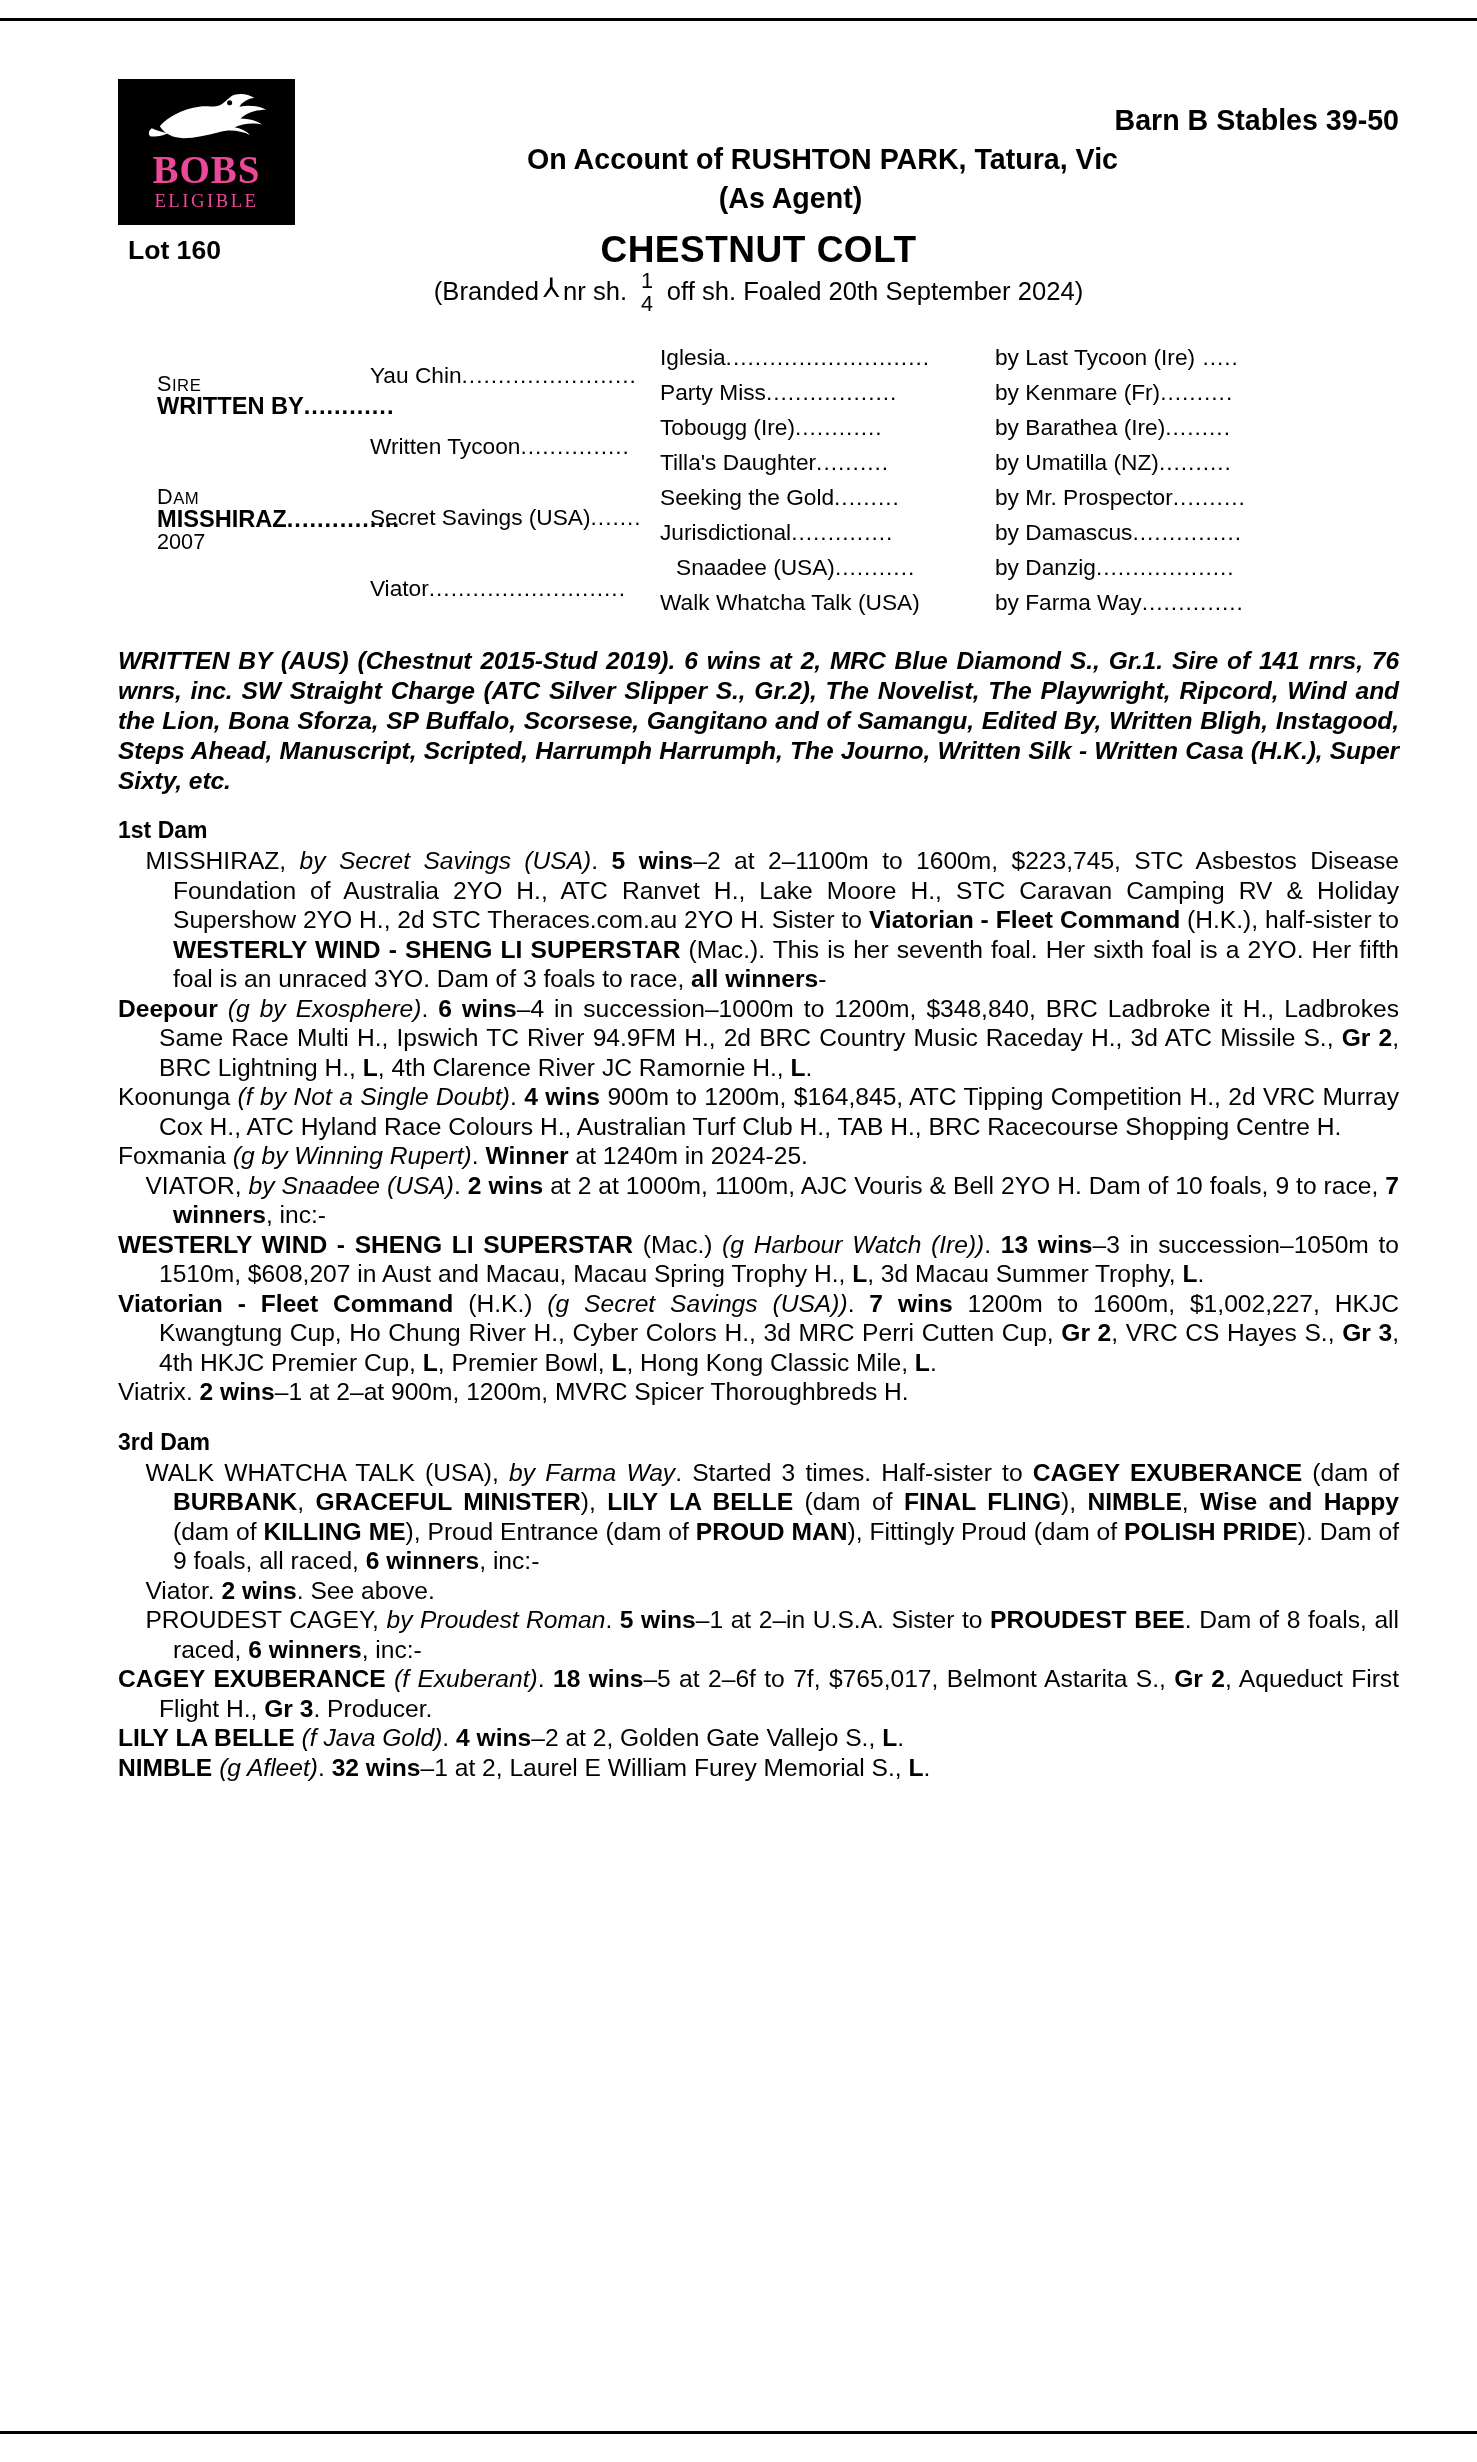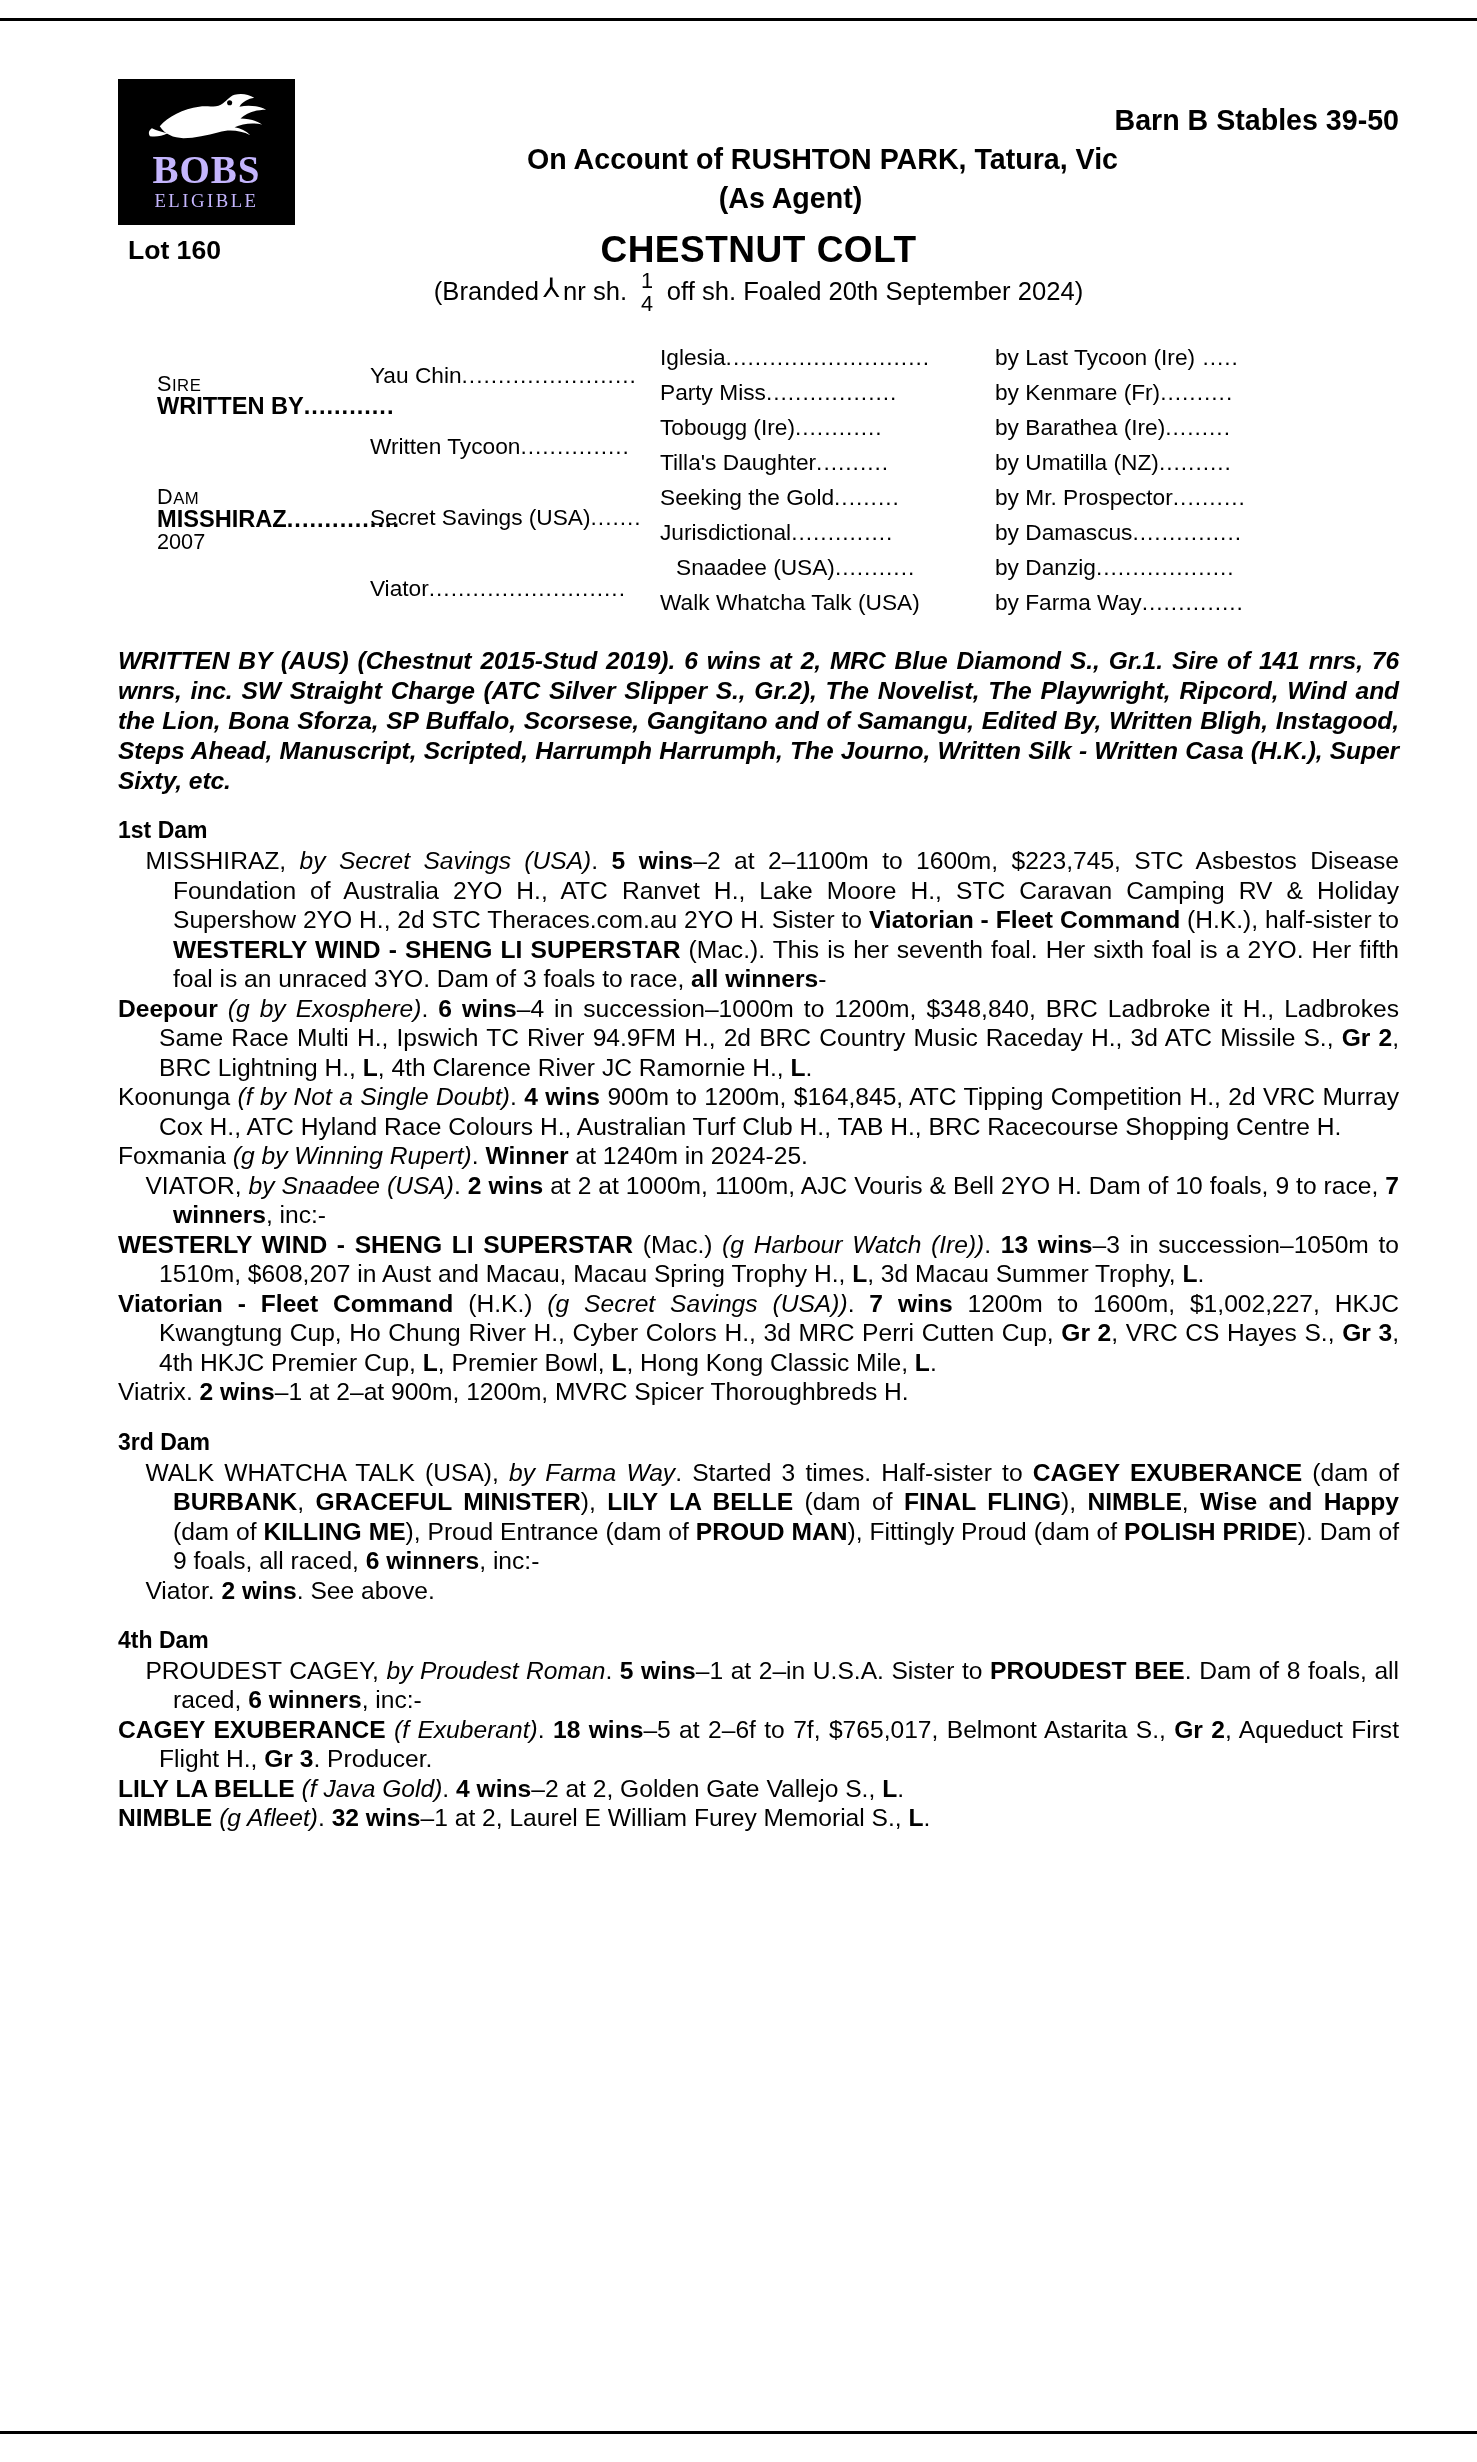--- a/index.html
+++ b/index.html
@@ -44,21 +44,21 @@
   
   .header-block {
     position: relative;
     height: 182px;
   }
   .bobs-logo {
     position: absolute;
     left: 0; top: 0;
     width: 177px; height: 146px;
     background: #000;
-    color: #c4b5fd;
+    color: #ec4899;
     display: flex;
     flex-direction: column;
     align-items: center;
     justify-content: flex-start;
     padding-top: 7.9px;
     box-sizing: border-box;
   }
   .bobs-logo svg { display:block; }
   .bobs-word {
     font-family: "Liberation Serif", serif;
@@ -329,21 +329,20 @@
         <div class="para hang"><b>Deepour</b><span> </span><i>(g by Exosphere)</i><span>. </span><b>6 wins</b><span>–4 in succession–1000m to 1200m, $348,840, BRC Ladbroke it H., Ladbrokes Same Race Multi H., Ipswich TC River 94.9FM H., 2d BRC Country Music Raceday H., 3d ATC Missile S., </span><b>Gr 2</b><span>, BRC Lightning H., </span><b>L</b><span>, 4th Clarence River JC Ramornie H., </span><b>L</b><span>.</span></div>
         <div class="para hang"><span>Koonunga </span><i>(f by Not a Single Doubt)</i><span>. </span><b>4 wins</b><span> 900m to 1200m, $164,845, ATC Tipping Competition H., 2d VRC Murray Cox H., ATC Hyland Race Colours H., Australian Turf Club H., TAB H., BRC Racecourse Shopping Centre H.</span></div>
         <div class="para hang"><span>Foxmania </span><i>(g by Winning Rupert)</i><span>. </span><b>Winner</b><span> at 1240m in 2024-25.</span></div>
         <div class="para root hang2"><span>VIATOR, </span><i>by Snaadee (USA)</i><span>. </span><b>2 wins</b><span> at 2 at 1000m, 1100m, AJC Vouris &amp; Bell 2YO H. Dam of 10 foals, 9 to race, </span><b>7 winners</b><span>, inc:-</span></div>
         <div class="para hang"><b>WESTERLY WIND - SHENG LI SUPERSTAR</b><span> (Mac.) </span><i>(g Harbour Watch (Ire))</i><span>. </span><b>13 wins</b><span>–3 in succession–1050m to 1510m, $608,207 in Aust and Macau, Macau Spring Trophy H., </span><b>L</b><span>, 3d Macau Summer Trophy, </span><b>L</b><span>.</span></div>
         <div class="para hang"><b>Viatorian - Fleet Command</b><span> (H.K.) </span><i>(g Secret Savings (USA))</i><span>. </span><b>7 wins</b><span> 1200m to 1600m, $1,002,227, HKJC Kwangtung Cup, Ho Chung River H., Cyber Colors H., 3d MRC Perri Cutten Cup, </span><b>Gr 2</b><span>, VRC CS Hayes S., </span><b>Gr 3</b><span>, 4th HKJC Premier Cup, </span><b>L</b><span>, Premier Bowl, </span><b>L</b><span>, Hong Kong Classic Mile, </span><b>L</b><span>.</span></div>
         <div class="para hang"><span>Viatrix. </span><b>2 wins</b><span>–1 at 2–at 900m, 1200m, MVRC Spicer Thoroughbreds H.</span></div>
         <div class="dam-head">3rd Dam</div>
         <div class="para root hang2"><span>WALK WHATCHA TALK (USA), </span><i>by Farma Way</i><span>. Started 3 times. Half-sister to </span><b>CAGEY EXUBERANCE</b><span> (dam of </span><b>BURBANK</b><span>, </span><b>GRACEFUL MINISTER</b><span>), </span><b>LILY LA BELLE</b><span> (dam of </span><b>FINAL FLING</b><span>), </span><b>NIMBLE</b><span>, </span><b>Wise and Happy</b><span> (dam of </span><b>KILLING ME</b><span>), Proud Entrance (dam of </span><b>PROUD MAN</b><span>), Fittingly Proud (dam of </span><b>POLISH PRIDE</b><span>). Dam of 9 foals, all raced, </span><b>6 winners</b><span>, inc:-</span></div>
         <div class="para root hang2"><span>Viator. </span><b>2 wins</b><span>. See above.</span></div>
-        <div class="dam-head">4th Dam</div>
         <div class="para root hang2"><span>PROUDEST CAGEY, </span><i>by Proudest Roman</i><span>. </span><b>5 wins</b><span>–1 at 2–in U.S.A. Sister to </span><b>PROUDEST BEE</b><span>. Dam of 8 foals, all raced, </span><b>6 winners</b><span>, inc:-</span></div>
         <div class="para hang"><b>CAGEY EXUBERANCE</b><span> </span><i>(f Exuberant)</i><span>. </span><b>18 wins</b><span>–5 at 2–6f to 7f, $765,017, Belmont Astarita S., </span><b>Gr 2</b><span>, Aqueduct First Flight H., </span><b>Gr 3</b><span>. Producer.</span></div>
         <div class="para hang"><b>LILY LA BELLE</b><span> </span><i>(f Java Gold)</i><span>. </span><b>4 wins</b><span>–2 at 2, Golden Gate Vallejo S., </span><b>L</b><span>.</span></div>
         <div class="para hang"><b>NIMBLE</b><span> </span><i>(g Afleet)</i><span>. </span><b>32 wins</b><span>–1 at 2, Laurel E William Furey Memorial S., </span><b>L</b><span>.</span></div>
       </div>
 
   </div>
 </div>
 
 

